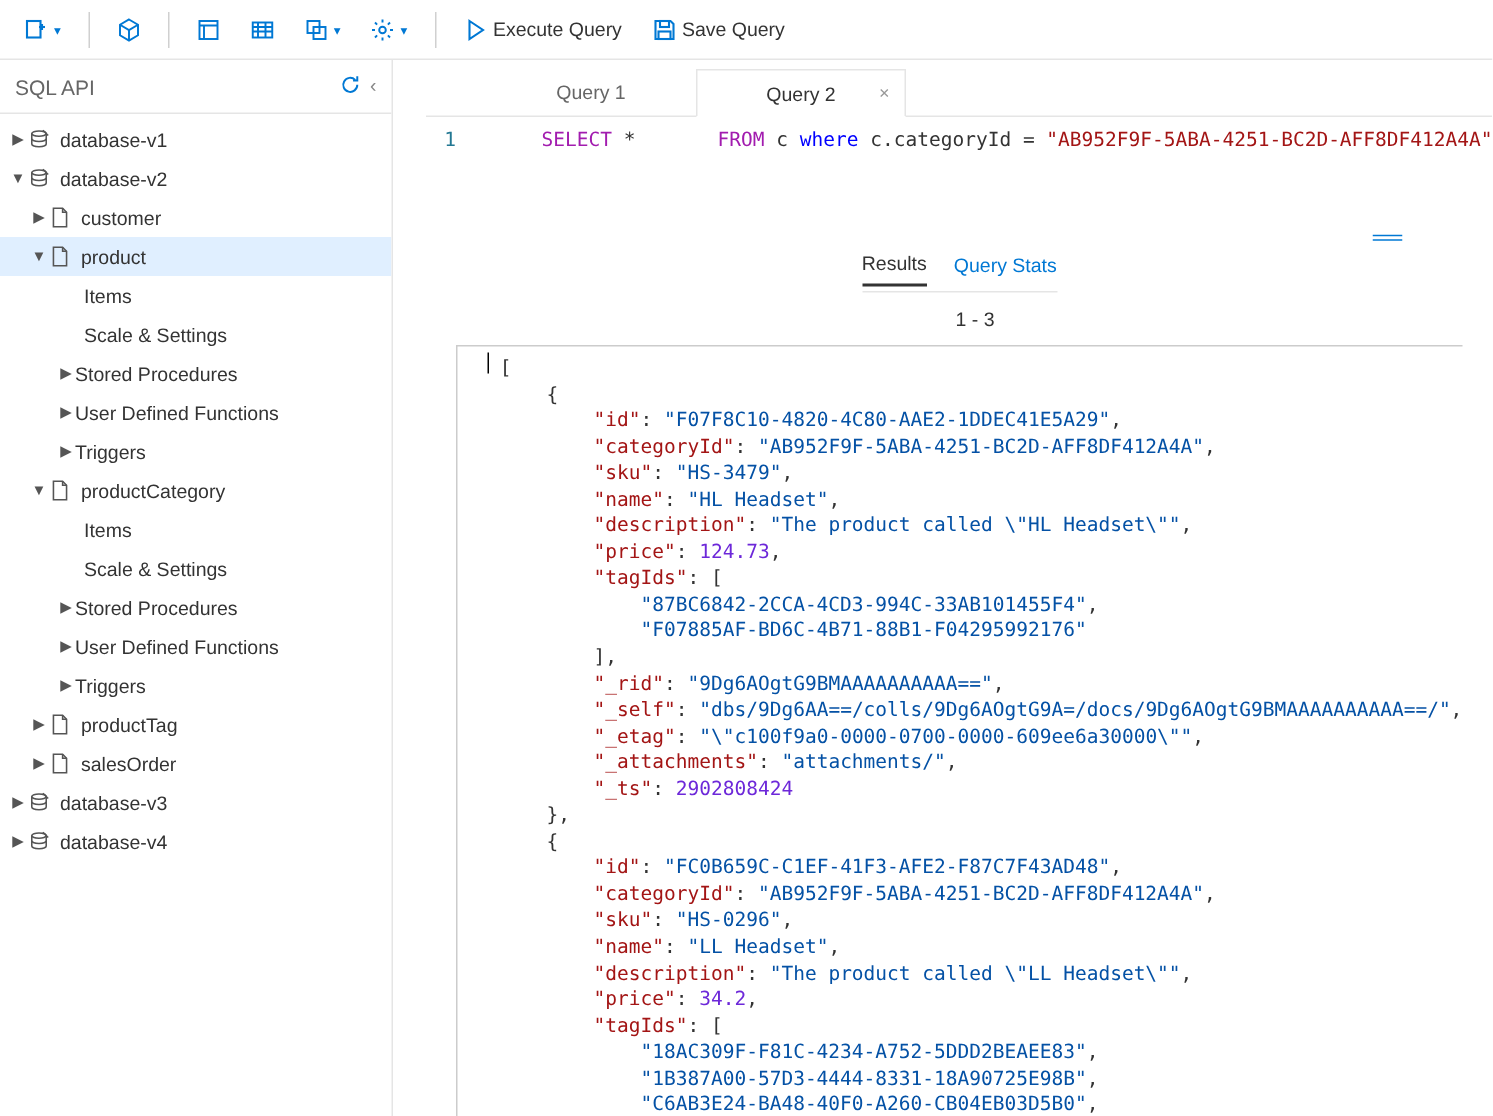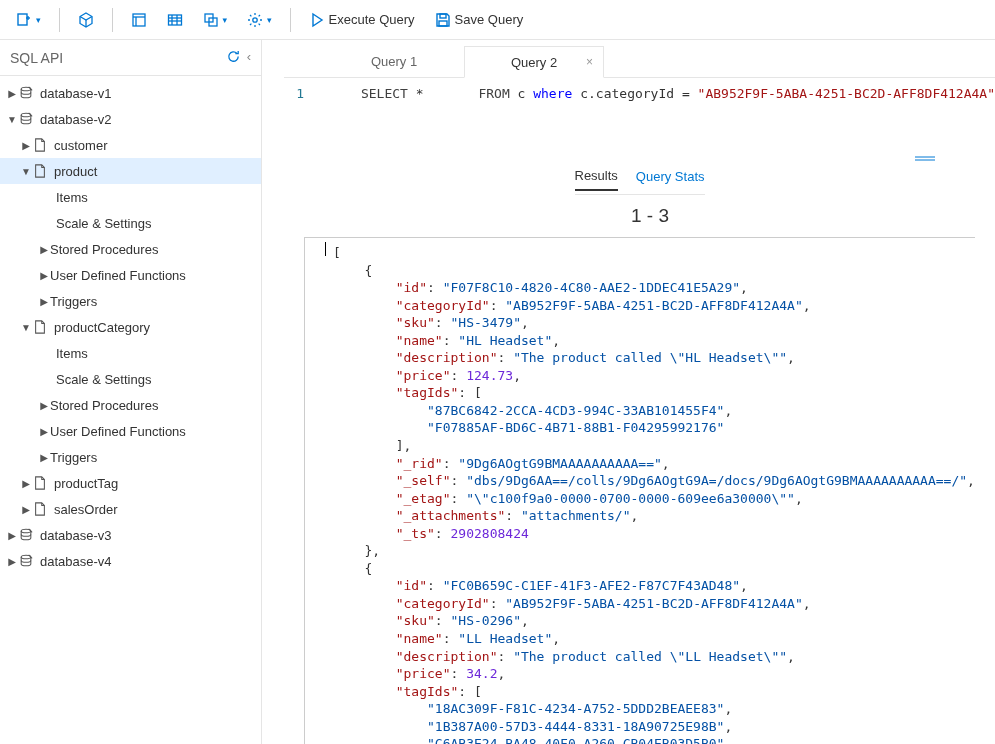--- a/index.html
+++ b/index.html
@@ -32,33 +32,33 @@
 
 .content { flex: 1; display: flex; flex-direction: column; overflow: hidden; }
 .tabs { height: 38px; display: flex; align-items: flex-end; padding-left: 40px; border-bottom: 1px solid #e5e5e5; }
 .tab { width: 140px; height: 32px; display: flex; align-items: center; justify-content: center; position: relative; font-size: 13px; color: #666; cursor: pointer; border: 1px solid transparent; }
 .tab.active { background: #fff; border: 1px solid #e5e5e5; border-bottom: 1px solid #fff; margin-bottom: -1px; color: #333; }
 .tab .close { position: absolute; right: 10px; font-size: 12px; color: #999; }
 
 .editor-area { display: flex; padding: 8px 0 8px 12px; font-family: Consolas, monospace; font-size: 13px; height: 75px; }
 .gutter { width: 30px; text-align: right; color: #237893; padding-right: 10px; }
 .codeline { flex: 1; white-space: pre; }
-.kw { color: #404040; margin-left: 47px; }
+.kw { color: #a21caf; margin-left: 47px; }
 .kw2 { color: #0000ff; }
 .op { color: #333; }
 .str { color: #a31515; }
 
 .splitter { height: 12px; display:flex; align-items:center; justify-content:flex-end; padding-right: 60px; color:#0078d4; cursor:row-resize; }
 .splitter svg { width:20px; height:10px; }
 
 .results-pane { flex: 1; display: flex; flex-direction: column; padding: 0 12px; overflow: hidden; align-items: center; }
 .result-tabs { display: flex; gap: 18px; height: 30px; align-items: center; border-bottom: 1px solid #e5e5e5; }
 .rtab { font-size: 13px; color: #0078d4; cursor: pointer; padding-bottom: 6px; }
 .rtab.active { color: #333; border-bottom: 2px solid #333; }
-.range { padding: 10px 0; font-size: 19px; color: #333; margin-left: 21px; }
+.range { padding: 10px 0; font-size: 13px; color: #333; margin-left: 21px; }
 
 .json-box { flex:1; border-top: 1px solid #ccc; border-left: 1px solid #ccc; padding: 6px 0 0 20px; overflow:auto; font-family: Consolas, monospace; font-size: 13px; line-height: 1.35; position: relative; }
 .json-box .cursor-mark { position:absolute; left: 20px; top: 4px; width: 1px; height: 14px; background:#000; }
 .json-box pre { margin-left: 8px; }
 .jk { color: #a31515; }
 .js { color: #0451a5; }
 .jn { color: #6d28d9; }
 
 svg.db-icon { stroke:#555; fill:none; }
 svg.doc-icon { stroke:#555; fill:none; }

